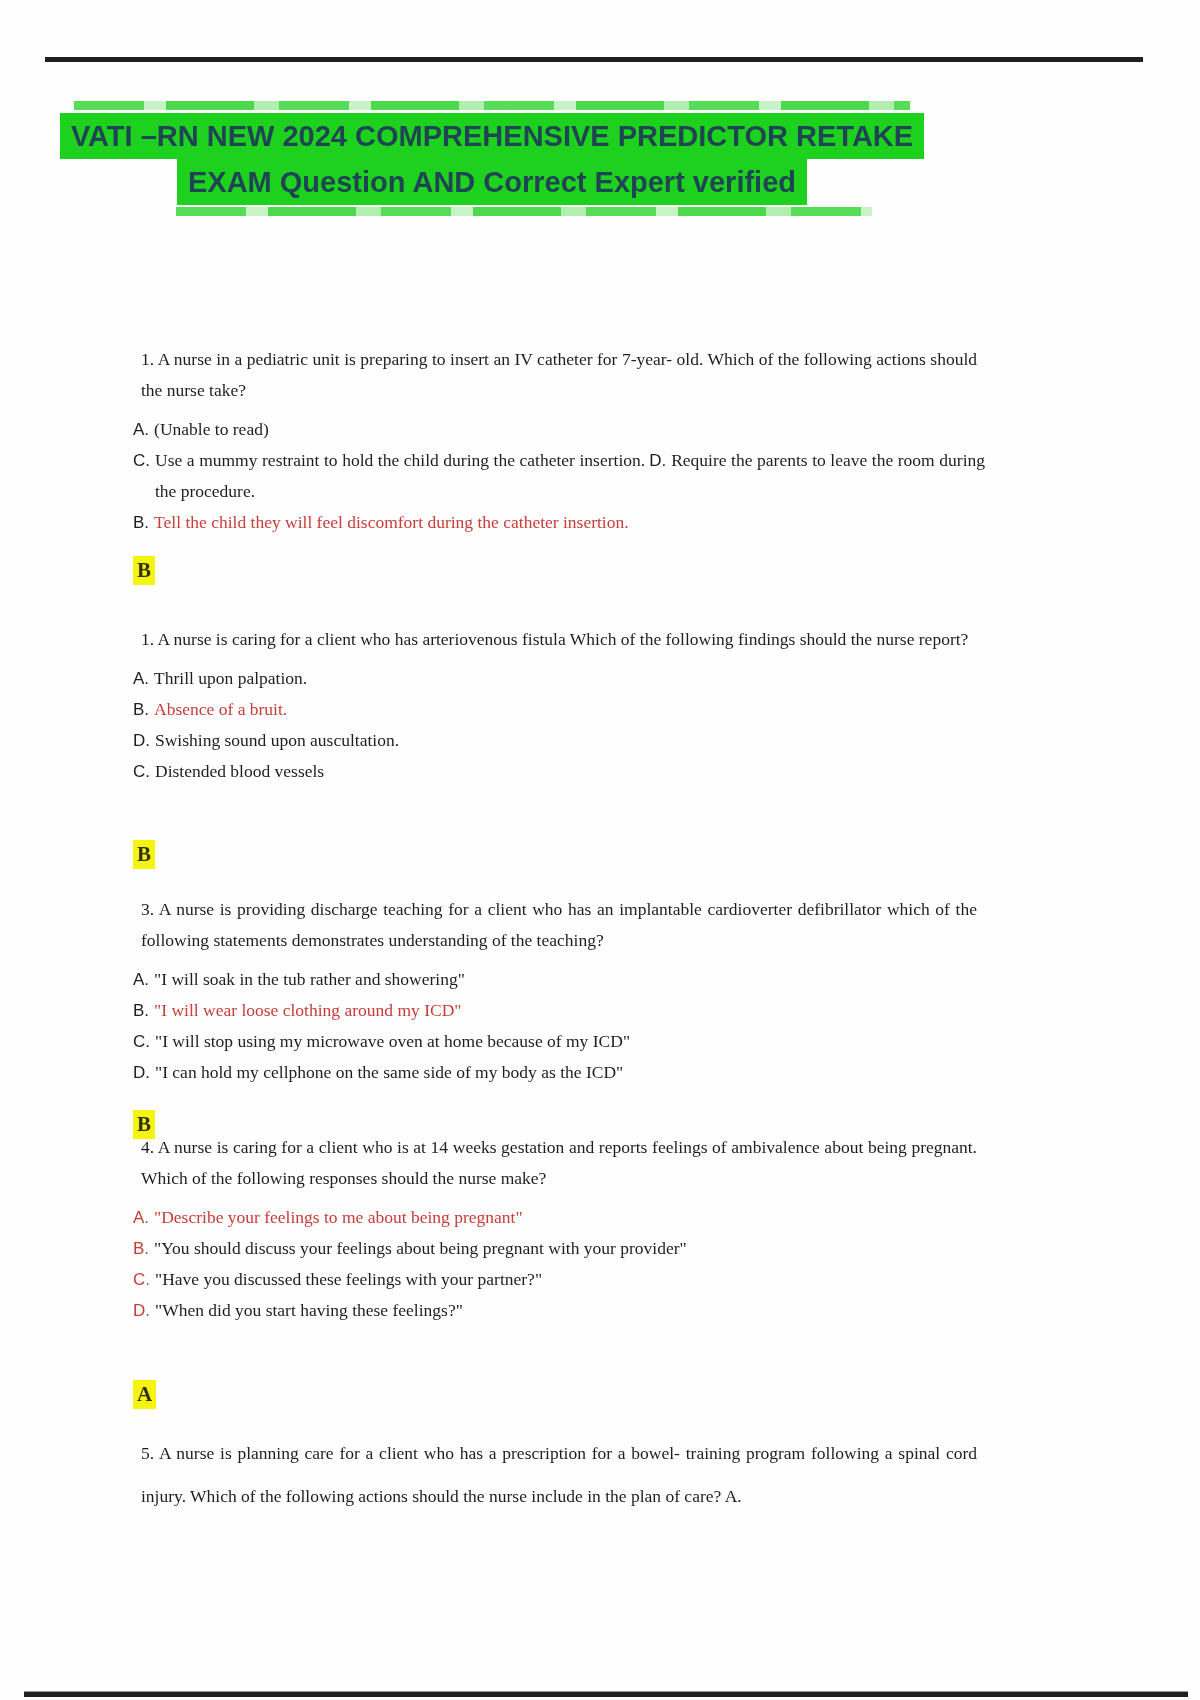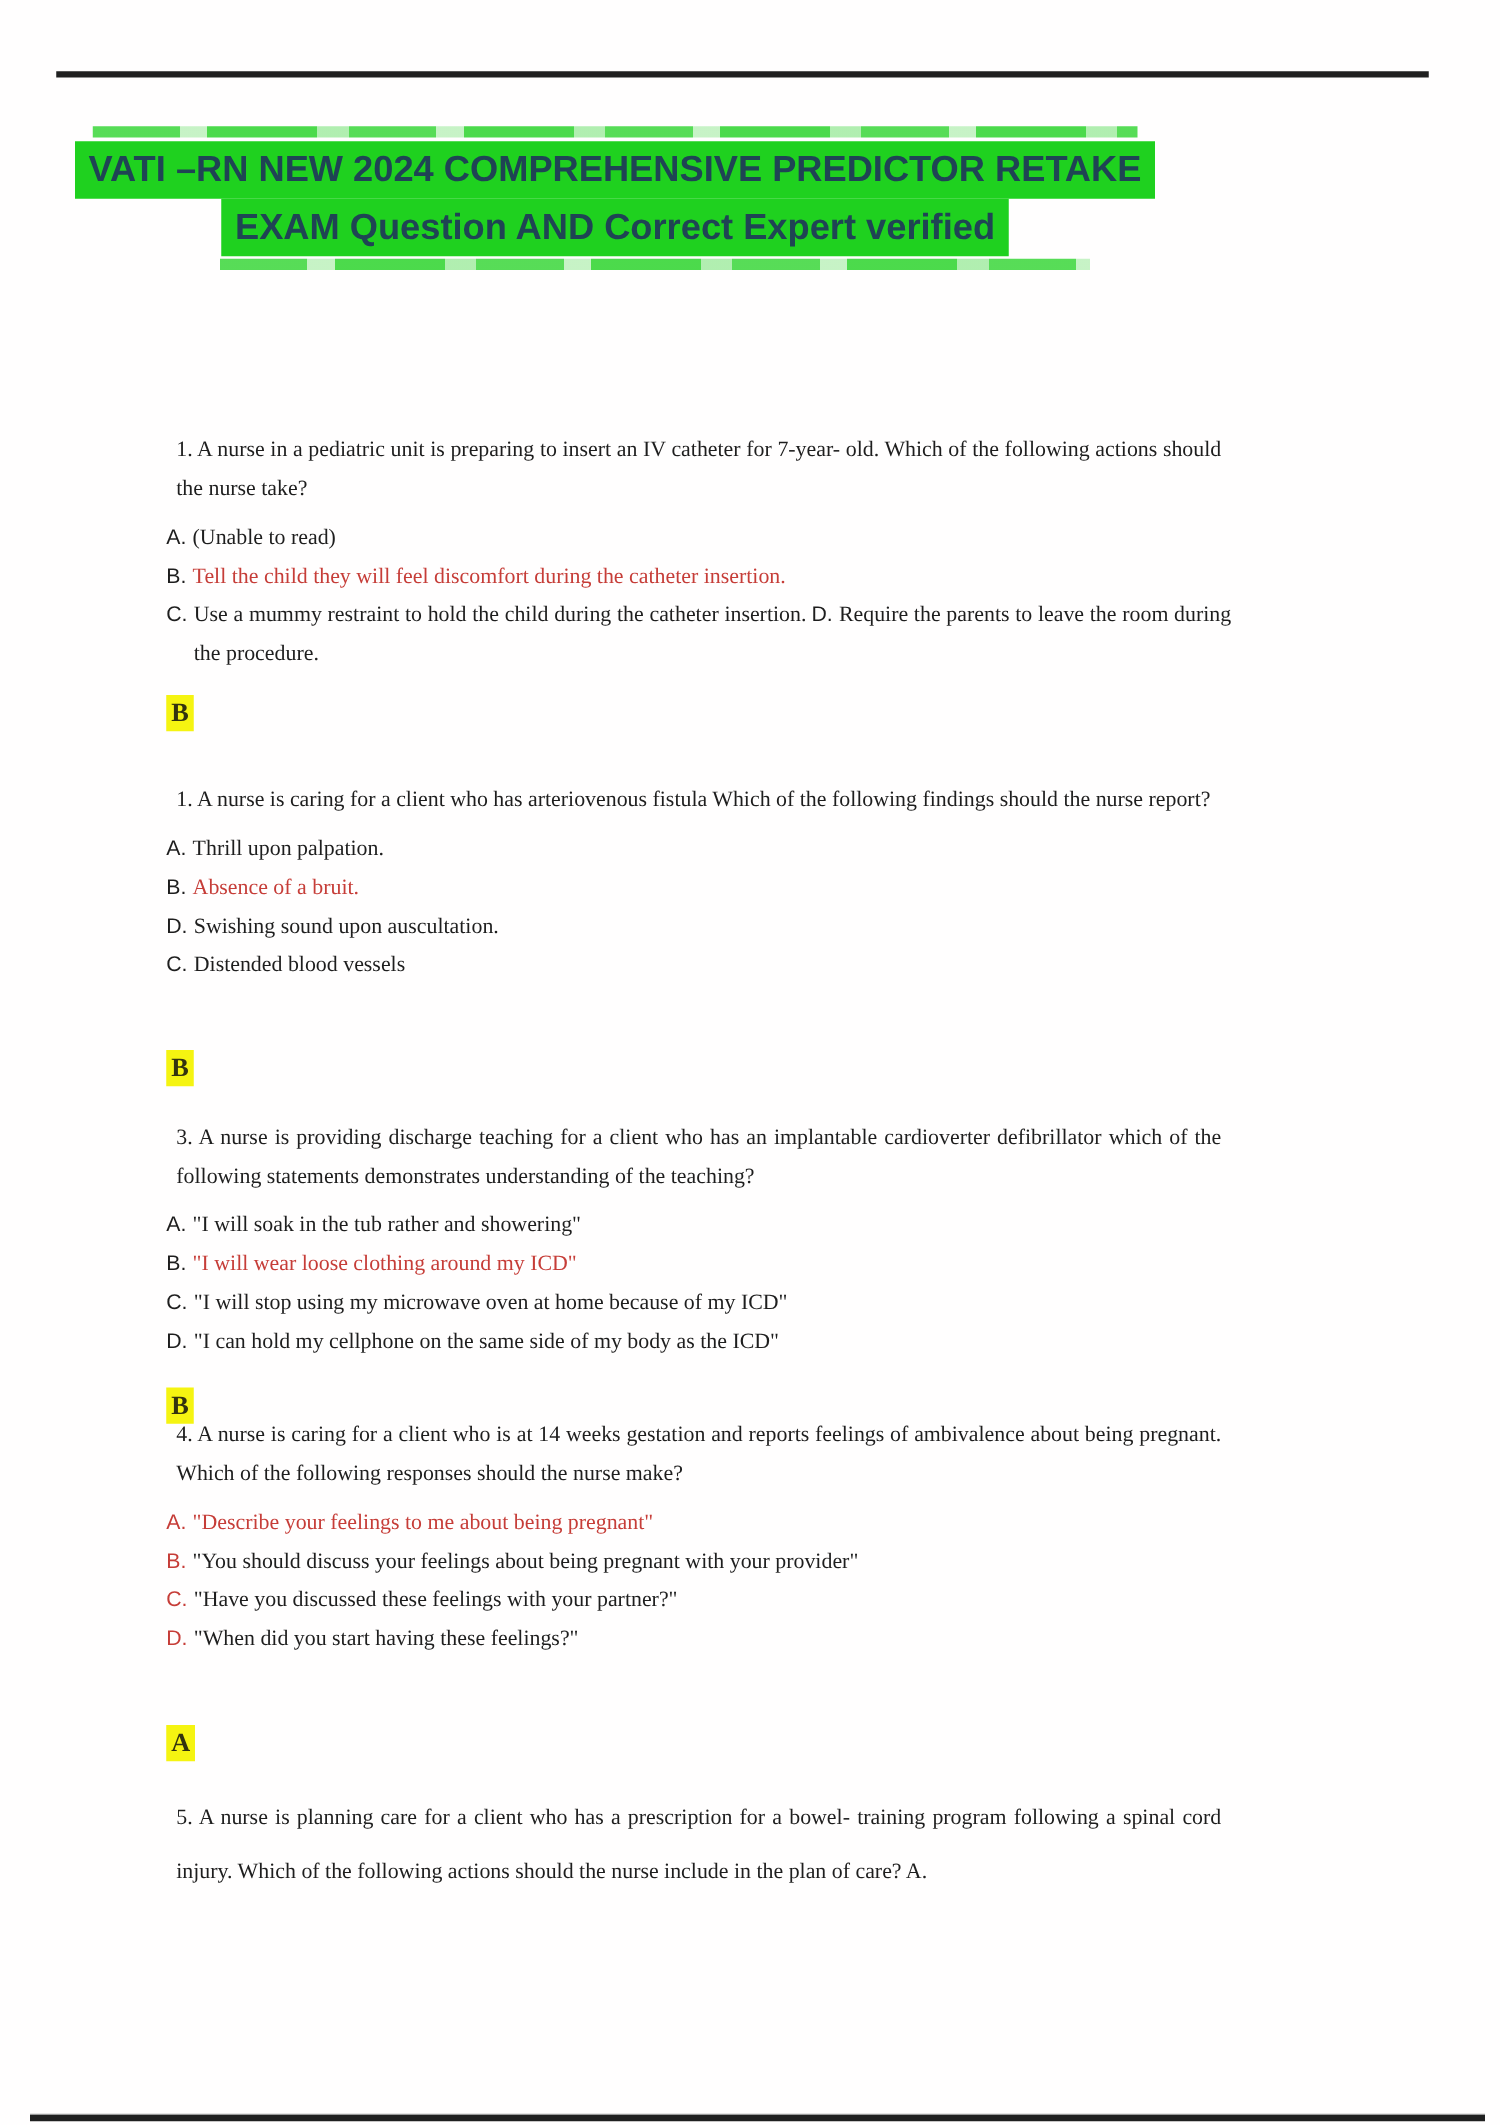--- a/index.html
+++ b/index.html
@@ -118,22 +118,22 @@
   <div class="title-wrap">
     <div class="artifact-strip artifact-top"></div>
     <span class="title-line">VATI –RN NEW 2024 COMPREHENSIVE PREDICTOR RETAKE</span><br>
     <span class="title-line">EXAM Question AND Correct Expert verified</span>
     <div class="artifact-strip artifact-bottom"></div>
   </div>
 
   <section class="content-block" style="top:336px">
     <p class="stem">1. A nurse in a pediatric unit is preparing to insert an IV catheter for 7-year- old. Which of the following actions should the nurse take?</p>
     <p class="option"><span class="opt-letter">A.</span><span class="opt-text">(Unable to read)</span></p>
+    <p class="option hanging"><span class="opt-letter">C.</span><span class="opt-text">Use a mummy restraint to hold the child during the catheter insertion.</span><span class="inline-letter">D.</span><span class="opt-text">Require the parents to leave the room during the procedure.</span></p>
     <p class="option"><span class="opt-letter">B.</span><span class="opt-text red">Tell the child they will feel discomfort during the catheter insertion.</span></p>
-    <p class="option hanging"><span class="opt-letter">C.</span><span class="opt-text">Use a mummy restraint to hold the child during the catheter insertion.</span><span class="inline-letter">D.</span><span class="opt-text">Require the parents to leave the room during the procedure.</span></p>
   </section>
   <div class="content-block answer-line" style="top:556px">
     <span class="answer-key">B</span>
   </div>
 
   <section class="content-block" style="top:616px">
     <p class="stem">1. A nurse is caring for a client who has arteriovenous fistula Which of the following findings should the nurse report?</p>
     <p class="option"><span class="opt-letter">A.</span><span class="opt-text">Thrill upon palpation.</span></p>
     <p class="option"><span class="opt-letter">B.</span><span class="opt-text red">Absence of a bruit.</span></p>
     <p class="option"><span class="opt-letter">D.</span><span class="opt-text">Swishing sound upon auscultation.</span></p>

